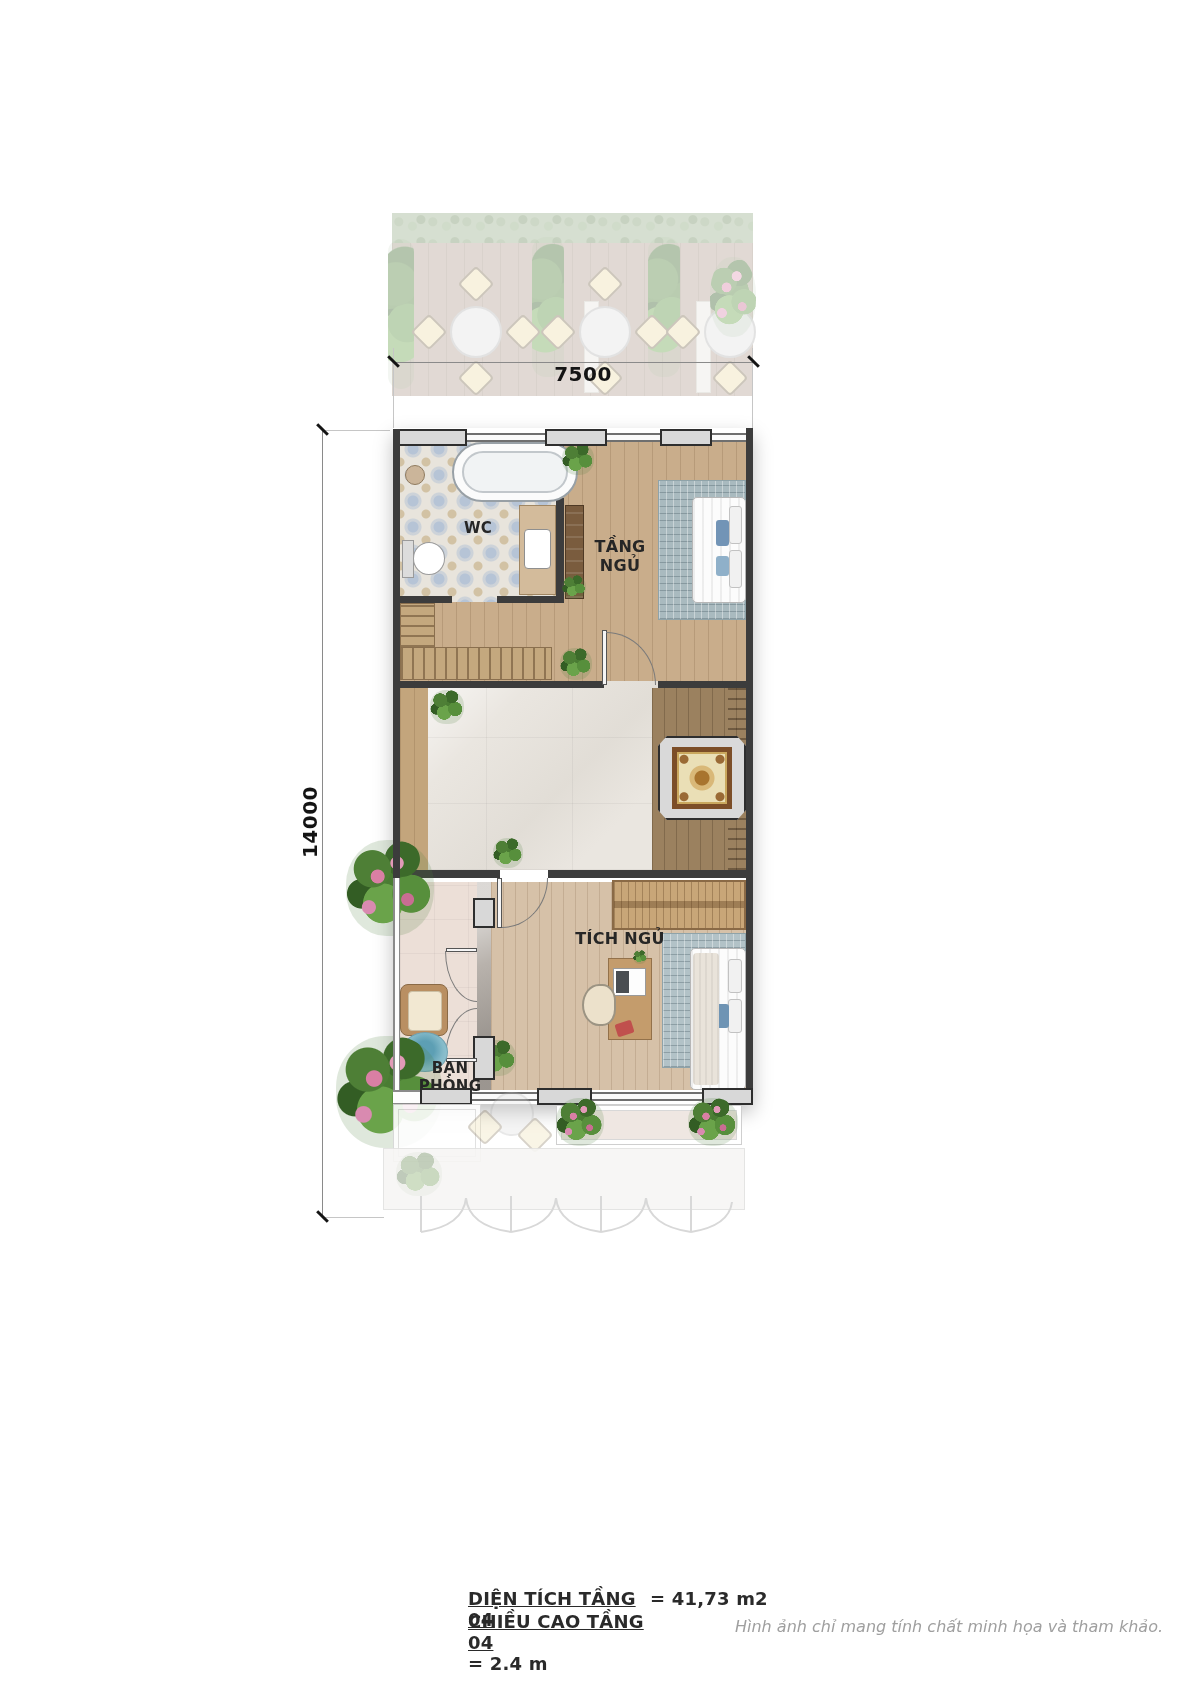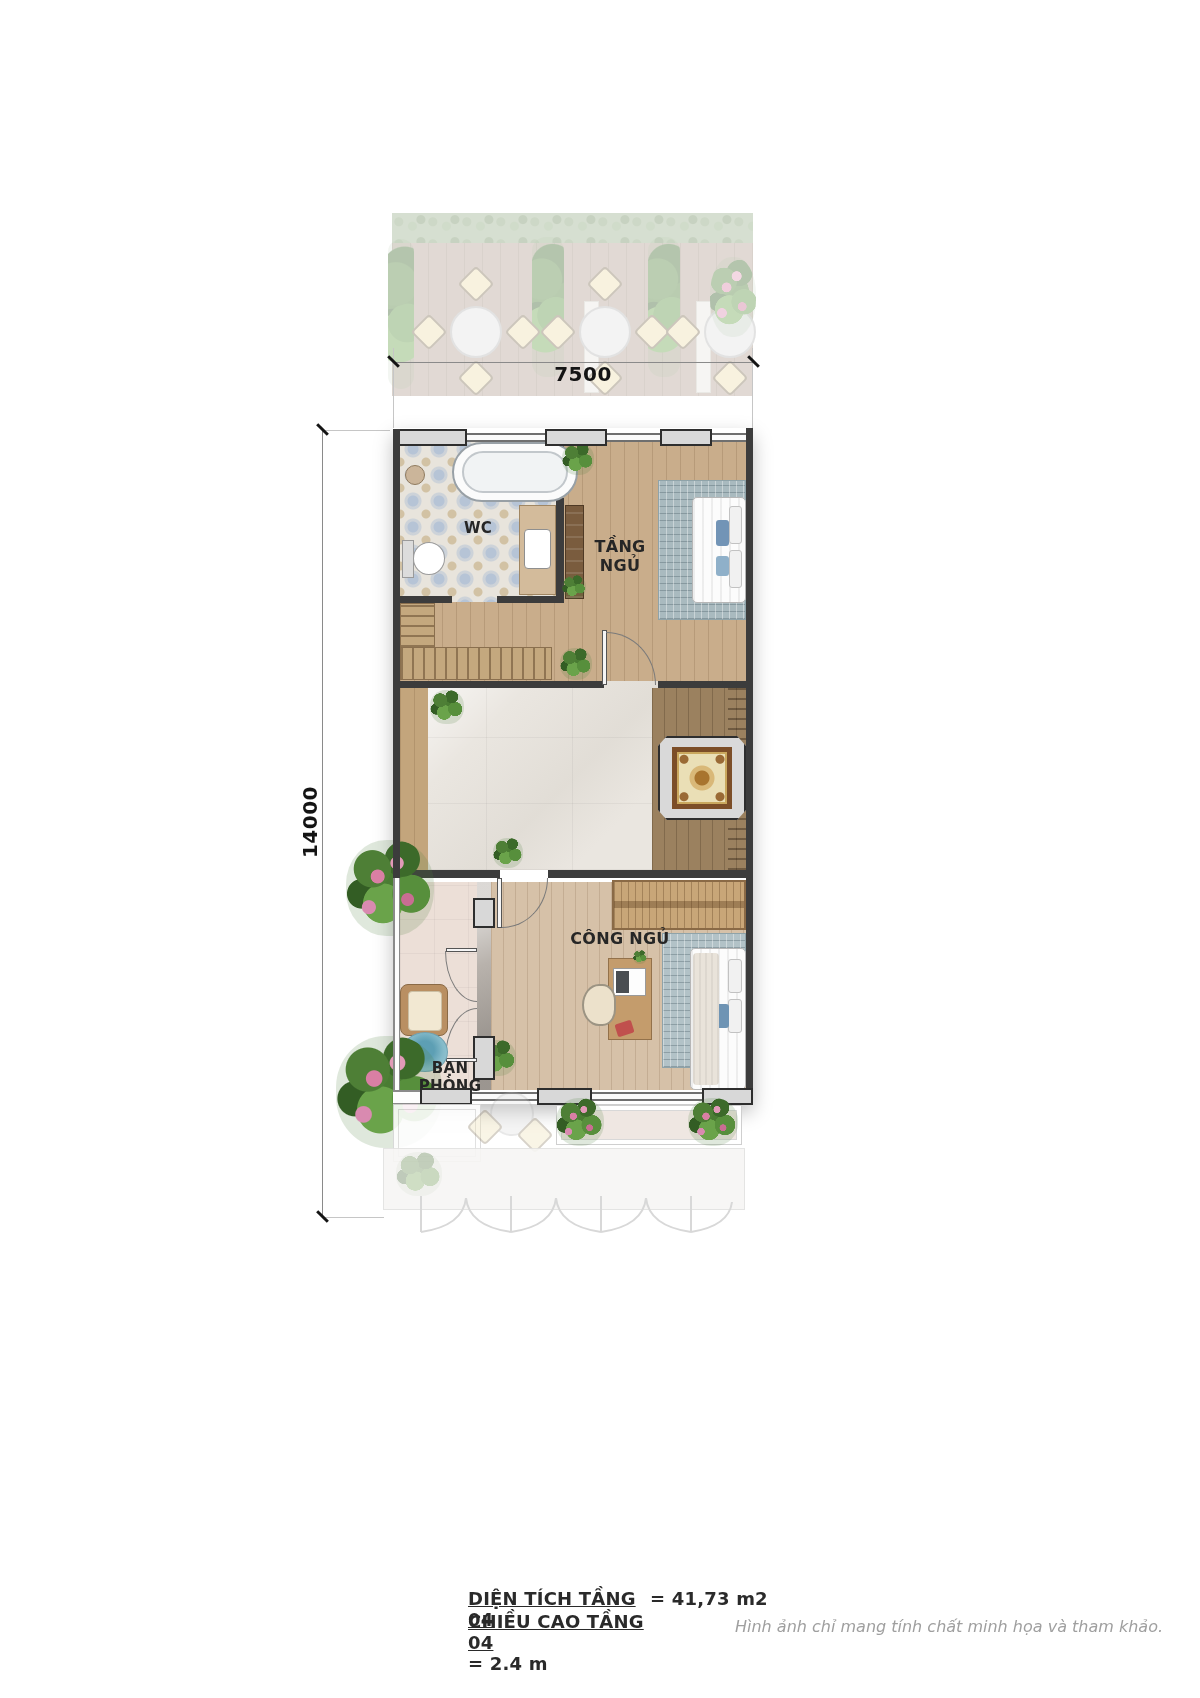--- a/index.html
+++ b/index.html
@@ -183,21 +183,21 @@
   </div>
   <div class="furn" style="left:608px;top:958px;width:44px;height:82px;background:#c49c6c;border:1.5px solid #93714a;"></div>
   <div class="furn" style="left:613px;top:968px;width:33px;height:28px;background:#fdfdfd;border:1px solid #9a9a9a;">
     <div class="abs" style="left:2px;top:2px;width:13px;height:22px;background:#4a4e52;"></div>
   </div>
   <div class="plant" style="left:633px;top:950px;width:14px;height:14px;"></div>
   <div class="furn" style="left:616px;top:1022px;width:17px;height:13px;background:#c0504d;transform:rotate(-18deg);border-radius:2px;"></div>
   <div class="furn" style="left:582px;top:984px;width:34px;height:42px;background:#ece1cb;border:2px solid #9c9483;border-radius:50% 40% 40% 50%;"></div>
   <div class="plant" style="left:493px;top:838px;width:30px;height:30px;"></div>
   <div class="plant" style="left:480px;top:1040px;width:36px;height:36px;"></div>
-  <div class="rlabel" style="left:560px;top:930px;width:120px;font-size:16px;">CÔNG NGỦ</div>
+  <div class="rlabel" style="left:560px;top:930px;width:120px;font-size:16px;">TÍCH NGỦ</div>
 
   <div class="wblock" style="left:473px;top:898px;width:22px;height:30px;"></div>
   <div class="wblock" style="left:473px;top:1036px;width:22px;height:44px;"></div>
   <div class="leaf" style="left:446px;top:948px;width:31px;height:4px;"></div>
   <div class="arc" style="left:445px;top:951px;width:32px;height:51px;border-left-width:1.5px;border-bottom-width:1.5px;border-bottom-left-radius:100% 100%;"></div>
   <div class="arc" style="left:445px;top:1008px;width:32px;height:51px;border-left-width:1.5px;border-top-width:1.5px;border-top-left-radius:100% 100%;"></div>
   <div class="leaf" style="left:446px;top:1058px;width:31px;height:4px;"></div>
 
   <div class="furn" style="left:400px;top:984px;width:48px;height:52px;background:#b98f62;border:1.5px solid #8a6a46;border-radius:8px;">
     <div class="abs" style="left:7px;top:6px;width:34px;height:40px;background:#f2e8d2;border:1px solid #cbbfa4;border-radius:4px;"></div>

